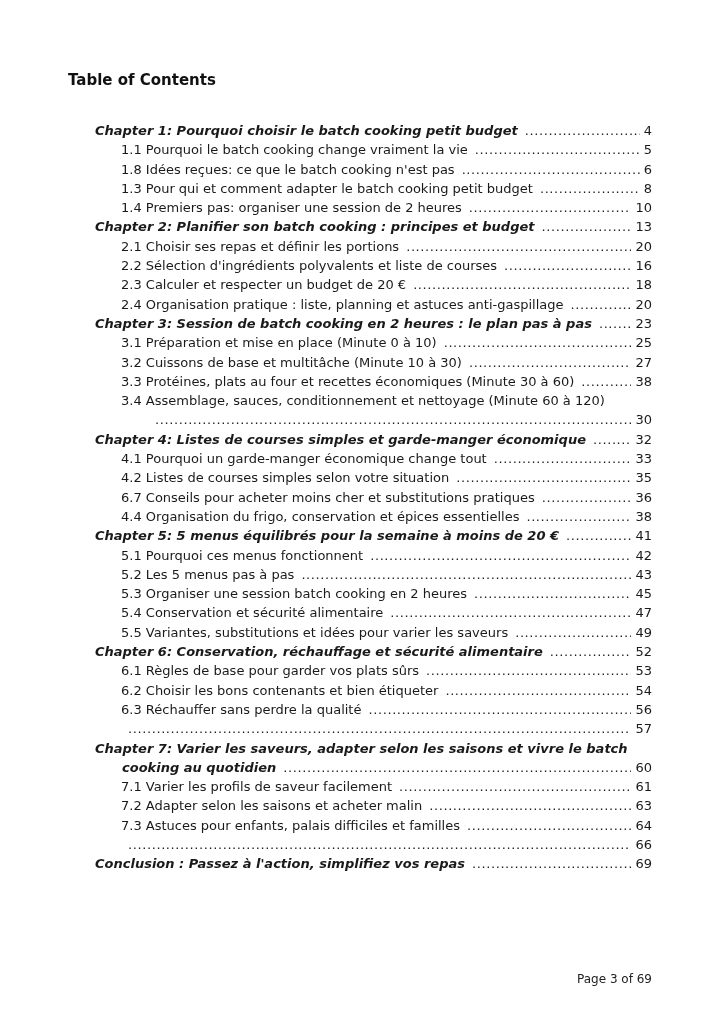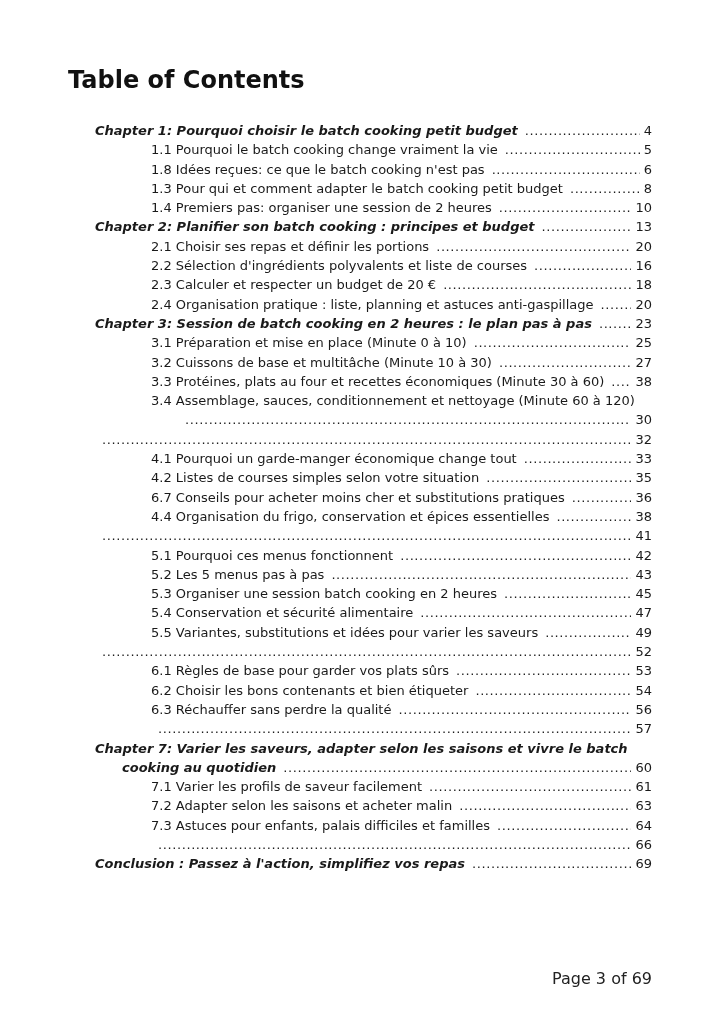--- a/index.html
+++ b/index.html
@@ -12,37 +12,37 @@
     height: 1024px;
     position: relative;
     font-family: "DejaVu Sans", "Liberation Sans", sans-serif;
     color: #1a1a1a;
     overflow: hidden;
   }
   .page-inner {
     padding: 66px 72px 0 68px;
   }
   h1.doc-title {
-    font-size: 24px;
+    font-size: 15px;
     line-height: 29px;
     font-weight: 700;
     margin: 0 0 26px 0;
     color: #111111;
   }
   .toc {
     font-size: 13px;
   }
   .entry { margin: 0; }
   .entry.chapter {
     margin-left: 27px;
     font-weight: 700;
     font-style: italic;
   }
   .entry.sub {
-    margin-left: 83px;
+    margin-left: 53px;
     font-weight: 400;
     font-style: normal;
   }
   .line {
     display: flex;
     align-items: center;
     line-height: 19.3px;
     height: 19.3px;
   }
   .line .text {
@@ -67,21 +67,21 @@
     flex: 0 0 auto;
     white-space: nowrap;
     font-weight: 400;
     font-style: normal;
     text-align: right;
   }
   .footer {
     position: absolute;
     top: 971px;
     right: 72px;
-    font-size: 16px;
+    font-size: 12px;
     line-height: 16px;
     color: #222222;
   }
 </style>
 </head>
 <body>
 
 <div class="page-inner">
   <h1 class="doc-title">Table of Contents</h1>
 
@@ -189,20 +189,21 @@
           <span class="text">3.4 Assemblage, sauces, conditionnement et nettoyage (Minute 60 à 120)</span>
         </div>
         <div class="line cont">
           <span class="text"></span>
           <span class="leader">............................................................................................................................................................................................................................</span>
           <span class="page-num">30</span>
         </div>
       </div>
       <div class="entry chapter">
         <div class="line">
+          <span class="text">Chapter 4: Listes de courses simples et garde-manger économique</span>
           <span class="leader">............................................................................................................................................................................................................................</span>
           <span class="page-num">32</span>
         </div>
       </div>
       <div class="entry sub">
         <div class="line">
           <span class="text">4.1 Pourquoi un garde-manger économique change tout</span>
           <span class="leader">............................................................................................................................................................................................................................</span>
           <span class="page-num">33</span>
         </div>
@@ -223,20 +224,21 @@
       </div>
       <div class="entry sub">
         <div class="line">
           <span class="text">4.4 Organisation du frigo, conservation et épices essentielles</span>
           <span class="leader">............................................................................................................................................................................................................................</span>
           <span class="page-num">38</span>
         </div>
       </div>
       <div class="entry chapter">
         <div class="line">
+          <span class="text">Chapter 5: 5 menus équilibrés pour la semaine à moins de 20 €</span>
           <span class="leader">............................................................................................................................................................................................................................</span>
           <span class="page-num">41</span>
         </div>
       </div>
       <div class="entry sub">
         <div class="line">
           <span class="text">5.1 Pourquoi ces menus fonctionnent</span>
           <span class="leader">............................................................................................................................................................................................................................</span>
           <span class="page-num">42</span>
         </div>
@@ -264,20 +266,21 @@
       </div>
       <div class="entry sub">
         <div class="line">
           <span class="text">5.5 Variantes, substitutions et idées pour varier les saveurs</span>
           <span class="leader">............................................................................................................................................................................................................................</span>
           <span class="page-num">49</span>
         </div>
       </div>
       <div class="entry chapter">
         <div class="line">
+          <span class="text">Chapter 6: Conservation, réchauffage et sécurité alimentaire</span>
           <span class="leader">............................................................................................................................................................................................................................</span>
           <span class="page-num">52</span>
         </div>
       </div>
       <div class="entry sub">
         <div class="line">
           <span class="text">6.1 Règles de base pour garder vos plats sûrs</span>
           <span class="leader">............................................................................................................................................................................................................................</span>
           <span class="page-num">53</span>
         </div>

